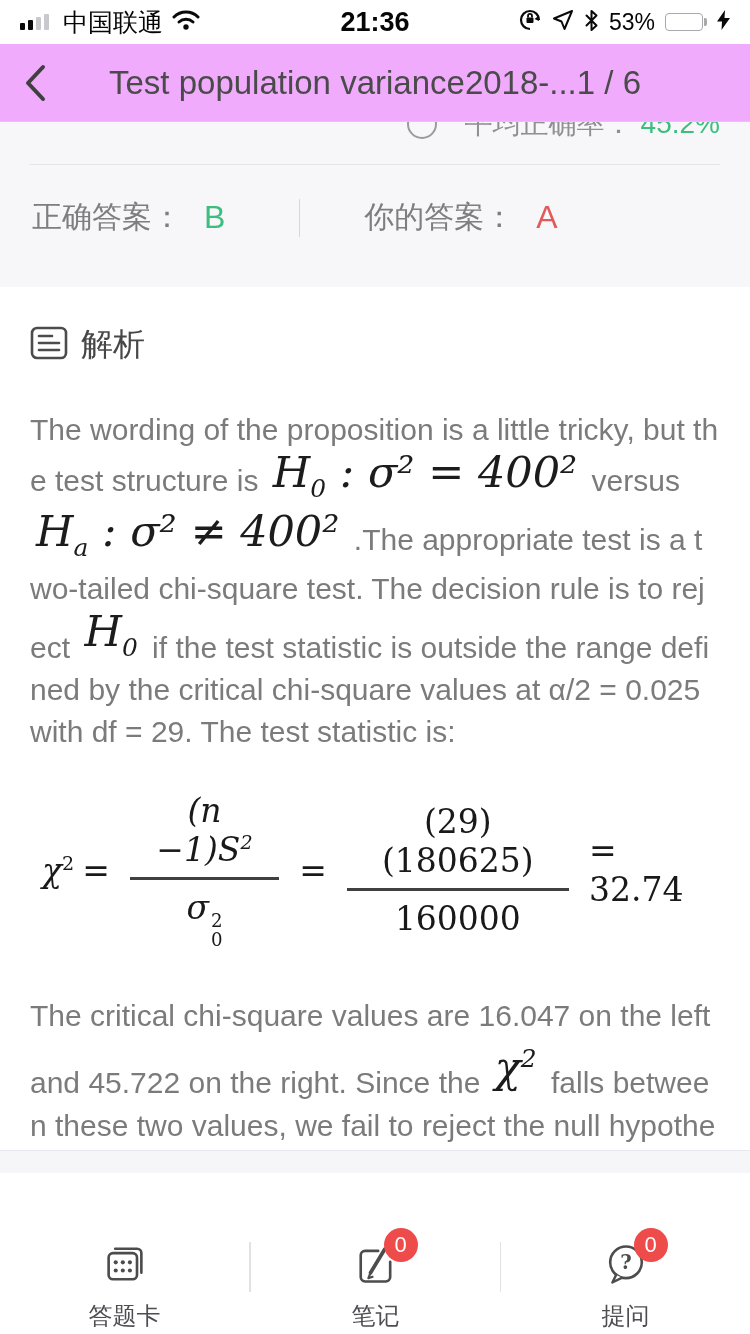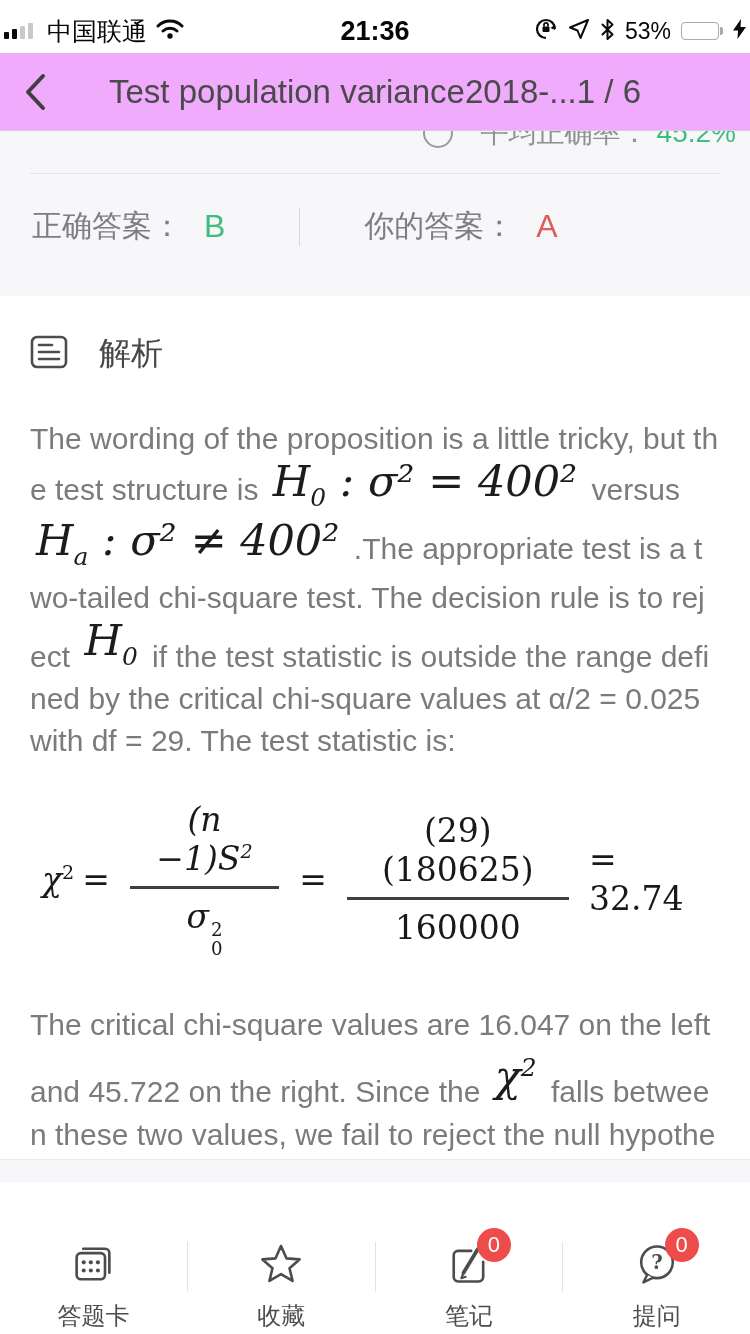--- a/index.html
+++ b/index.html
@@ -5,51 +5,51 @@
   * { box-sizing: border-box; }
   body { margin: 0; background: #ffffff; }
   .phone {
     width: 750px; height: 1334px; margin: 0 auto; background: #fff;
     font-family: "Liberation Sans", "DejaVu Sans", sans-serif;
     display: flex; flex-direction: column; overflow: hidden; position: relative;
     color: #333;
   }
 
   
-  .status-bar { height: 44px; flex-shrink: 0; display: flex; align-items: center; padding: 0 4px; position: relative; margin-top: 9px; }
+  .status-bar { height: 44px; flex-shrink: 0; display: flex; align-items: center; padding: 0 20px; position: relative; }
   .sb-left { display: flex; align-items: center; gap: 9px; z-index: 1; }
   .sb-carrier { font-size: 25px; color: #060606; }
   .sb-time { position: absolute; left: 0; right: 0; text-align: center; font-size: 27px; font-weight: 600; color: #060606; }
   .sb-right { margin-left: auto; display: flex; align-items: center; gap: 10px; z-index: 1; }
   .sb-percent { font-size: 23px; color: #060606; }
   .battery { display: flex; align-items: center; }
   .battery-body { width: 38px; height: 18px; border: 1.5px solid #a9a9ad; border-radius: 4px; padding: 2px; }
   .battery-fill { width: 53%; height: 100%; background: #53d769; border-radius: 2px; }
   .battery-nub { width: 3px; height: 8px; background: #a9a9ad; border-radius: 0 2px 2px 0; margin-left: 1px; }
 
   
   .nav-bar { height: 78px; flex-shrink: 0; border-bottom: 1px solid #d2d2d6; display: flex; align-items: center; position: relative; background: #f0abfc; }
   .nav-back { position: absolute; left: 22px; top: 18px; cursor: pointer; }
   .nav-title { flex: 1; text-align: center; font-size: 33px; color: #4a4a4a; }
 
   
   .stats-section { height: 165px; flex-shrink: 0; background: #f7f7f9; }
   .stat-clip { height: 26px; overflow: hidden; }
-  .stat-row { height: 48px; margin-top: -22px; display: flex; align-items: center; justify-content: flex-end; padding-right: 14px; font-size: 28px; color: #8f8f94; }
+  .stat-row { height: 48px; margin-top: -22px; display: flex; align-items: center; justify-content: flex-end; padding-right: 30px; font-size: 28px; color: #8f8f94; }
   .stat-circle { width: 30px; height: 30px; border: 2.5px solid #9a9aa0; border-radius: 50%; margin-right: 28px; }
   .stat-value { color: #3cbe7e; margin-left: 8px; }
   .stats-divider { height: 1px; background: #e4e4e8; margin: 16px 30px 0 30px; }
   .answer-row { display: flex; align-items: center; margin-top: 32px; padding-left: 32px; font-size: 30px; color: #7d7d82; }
   .answer-correct { font-size: 32px; color: #3cbe7e; margin-left: 22px; }
   .answer-divider { width: 1px; height: 38px; background: #d7d7db; margin: 0 64px 0 74px; }
   .answer-yours { font-size: 32px; color: #e25b5b; margin-left: 22px; }
 
   
   .content { height: 863px; flex-shrink: 0; background: #fff; padding: 0 30px; overflow: hidden; }
-  .analysis-header { display: flex; align-items: center; gap: 31px; margin-top: 36px; }
+  .analysis-header { display: flex; align-items: center; gap: 13px; margin-top: 36px; }
   .analysis-title { font-size: 32px; color: #474747; }
 
   .body-text { font-size: 30px; line-height: 42px; color: #7b7b7b; word-break: break-all; margin: 0; }
   .p1 { margin-top: 42px; }
   .p2 { margin-top: 46px; }
 
   .math { font-family: "DejaVu Serif", "Liberation Serif", serif; font-style: italic; font-size: 43px; color: #1c1c1c; padding: 0 6px; white-space: nowrap; vertical-align: 4px; }
   .math sub { font-size: 0.58em; }
   .math sup { font-size: 0.58em; }
   .math-raised { vertical-align: 12px; }
@@ -223,30 +223,20 @@
               <circle cx="20" cy="28" r="1.9" fill="#4c4c4c"></circle>
               <circle cx="26.5" cy="28" r="1.9" fill="#4c4c4c"></circle>
           </svg>
         </span>
       </span>
       <span class="tab-label">答题卡</span>
     </div>
 
     <div class="tab-divider"></div>
 
-    <div class="tab-item">
-      <span class="tab-icon-wrap">
-        <span>
-          <svg width="48" height="48" viewBox="0 0 44 44">
-            <path d="M22 5.5 L27 16.8 L39 17.8 L29.8 25.8 L32.6 37.5 L22 31.2 L11.4 37.5 L14.2 25.8 L5 17.8 L17 16.8 Z" fill="none" stroke="#4c4c4c" stroke-width="2.4" stroke-linejoin="round"></path>
-          </svg>
-        </span>
-      </span>
-      <span class="tab-label">收藏</span>
-    </div>
 
     <div class="tab-divider"></div>
 
     <div class="tab-item">
       <span class="tab-icon-wrap">
         <span>
           <svg width="48" height="48" viewBox="0 0 44 44">
             <path d="M35 20 v14 a4 4 0 0 1 -4 4 H12 a4 4 0 0 1 -4 -4 V14 a4 4 0 0 1 4 -4 h12" fill="none" stroke="#4c4c4c" stroke-width="2.4" stroke-linecap="round"></path>
             <path d="M17 30 L30 8.5" stroke="#4c4c4c" stroke-width="3.4" stroke-linecap="round"></path>
             <path d="M17 30 l-2 5 4.6-1.6" fill="none" stroke="#4c4c4c" stroke-width="2" stroke-linejoin="round"></path>

